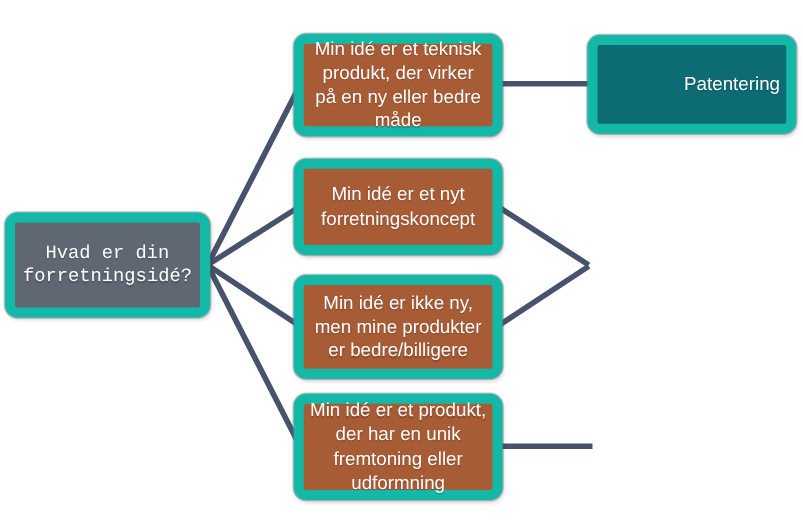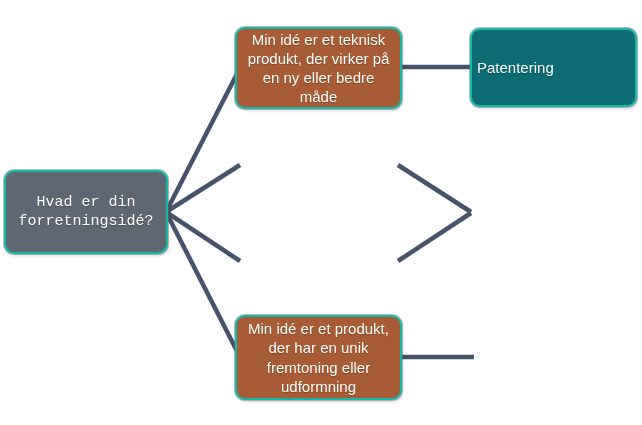--- a/index.html
+++ b/index.html
@@ -15,26 +15,26 @@
     background:#ffffff;
     font-family:"Liberation Sans", sans-serif;
     overflow:hidden;
   }
   .lines{position:absolute;left:0;top:0;width:642px;height:425px;z-index:0;}
   .lines line{stroke:var(--c-connector);stroke-width:4.5;}
   .node{
     position:absolute;
     box-sizing:border-box;
     z-index:1;
-    display:flex;align-items:center;justify-content:flex-start;
+    display:flex;align-items:center;justify-content:flex-end;
     text-align:center;
     color:#ffffff;
     font-size:15px;
     line-height:1.27;
-    border:2px solid #14b8a6;
+    border:8px solid #14b8a6;
     border-radius:10px;
     box-shadow:0 0 0 1px rgba(99,110,122,0.45), 1px 2px 3px rgba(0,0,0,0.15);
     padding:2px 5px;
     text-shadow:0 1px 1px rgba(0,0,0,0.25);
   }
   .node--question{background:var(--c-question);left:4px;top:170px;width:164px;height:84px;font-family:Liberation Mono, monospace;}
   .node--idea{background:var(--c-idea);left:235px;width:167px;}
   .node--idea.i0{top:27px;height:82px;}
   .node--idea.i1{top:127px;height:77px;}
   .node--idea.i2{top:220px;height:83px;}
@@ -60,20 +60,26 @@
     <line x1="398" y1="357" x2="474" y2="357"></line>
   </svg>
 
   <div class="node node--question">
     <span>Hvad er din forretningsidé?</span>
   </div>
 
   <div class="node node--idea i0">
     <span>Min idé er et teknisk produkt, der virker på en ny eller bedre måde</span>
   </div>
+  <div class="node node--idea i1">
+    <span>Min idé er et nyt forretningskoncept</span>
+  </div>
+  <div class="node node--idea i2">
+    <span>Min idé er ikke ny, men mine produkter er bedre/billigere</span>
+  </div>
   <div class="node node--idea i3">
     <span>Min idé er et produkt, der har en unik fremtoning eller udformning</span>
   </div>
 
   <div class="node node--protection p0">
     <span>Patentering</span>
   </div>
 
 </div>
 

